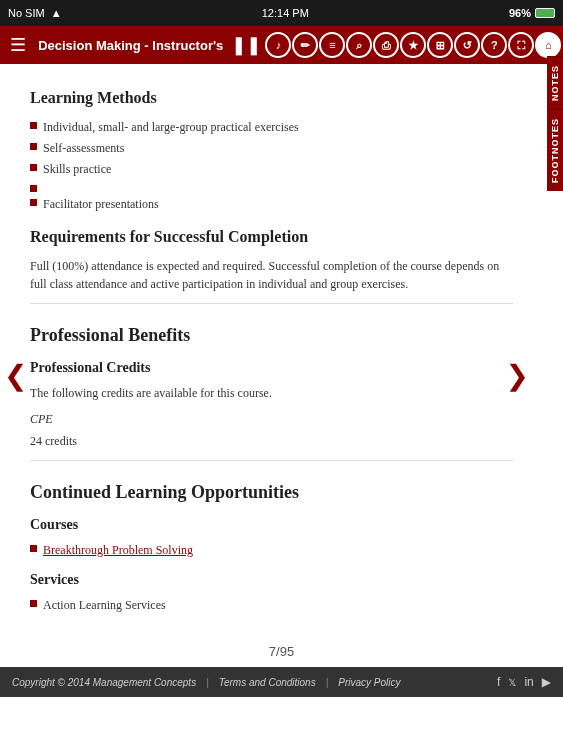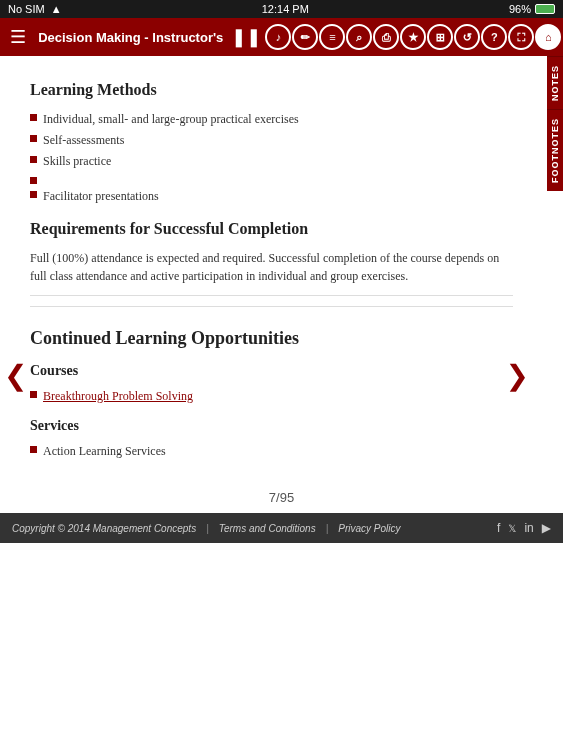--- a/index.html
+++ b/index.html
@@ -14,24 +14,24 @@
 
     
     .status-bar {
       background: #1a1a1a;
       color: #fff;
       font-size: 11px;
       display: flex;
       justify-content: space-between;
       align-items: center;
       padding: 2px 8px;
-      height: 18px;
+      height: 26px;
     }
     .status-left { display: flex; gap: 6px; align-items: center; }
-    .status-right { display: flex; gap: 4px; align-items: center; }
+    .status-right { display: flex; gap: 4px; align-items: center; font-weight: bold; }
 
     
     .toolbar {
       background: #8b0000;
       display: flex;
       align-items: center;
       padding: 0 4px;
       height: 38px;
       gap: 2px;
     }
@@ -310,20 +310,30 @@
     </ul>
   </div>
 
   <div>
     <div class="section-title">Requirements for Successful Completion</div>
     <p class="body-text">Full (100%) attendance is expected and required. Successful completion of the course depends on full class attendance and active participation in individual and group exercises.</p>
   </div>
 
   <hr class="section-divider">
 
+  <div>
+    <div class="section-title-large">Professional Benefits</div>
+
+    <div>
+      <div class="subsection-title">Professional Credits</div>
+      <p class="body-text">The following credits are available for this course.</p>
+      <p class="credit-type">CPE</p>
+      <p class="credit-amount">24 credits</p>
+    </div>
+  </div>
 
   <hr class="section-divider">
 
   <div>
     <div class="section-title-large">Continued Learning Opportunities</div>
 
     <div>
       <div class="subsection-title">Courses</div>
       <ul class="bullet-list">
         <li>

